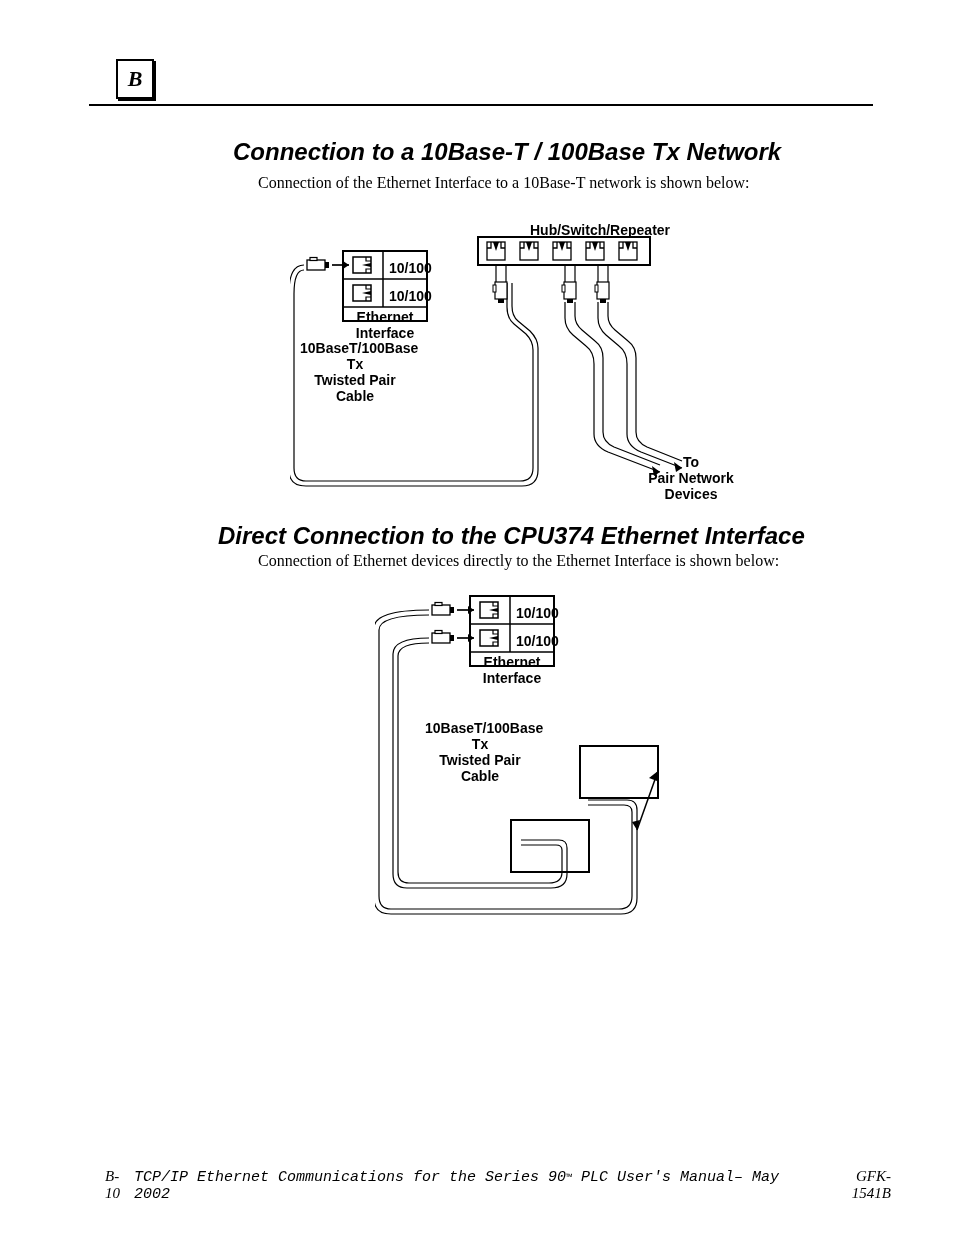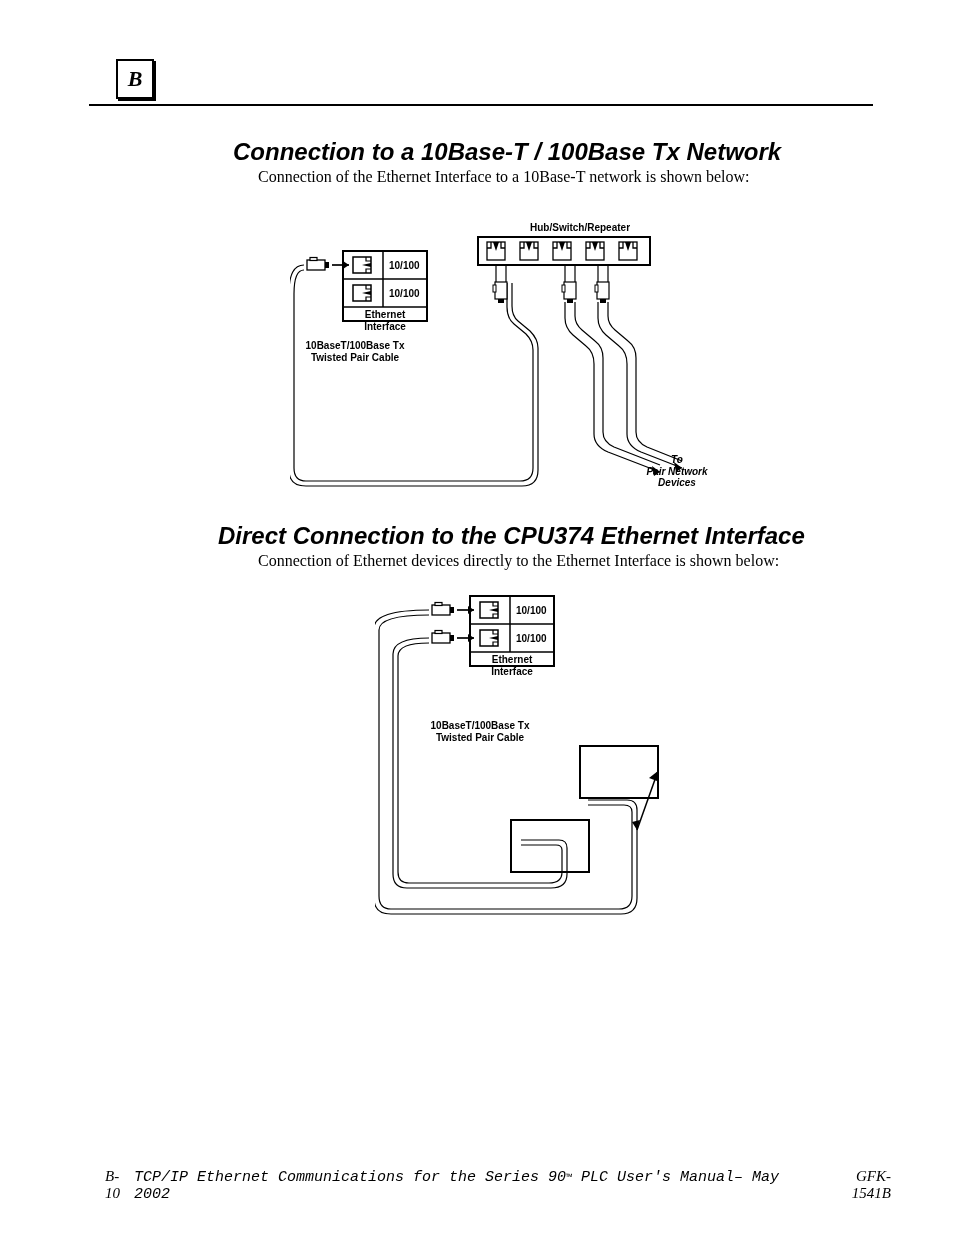--- a/index.html
+++ b/index.html
@@ -56,41 +56,41 @@
     font-size: 24px;
   }
   .h1.a { left: 233px; top: 138px; }
   .h1.b { left: 218px; top: 522px; }
   
   .para {
     position: absolute;
     font-family: "Times New Roman", serif;
     font-size: 16px;
   }
-  .para.a { left: 258px; top: 168px; }
+  .para.a { left: 258px; top: 174px; }
   .para.b { left: 258px; top: 552px; }
   
   .diagA {
     position: absolute;
     left: 290px; top: 218px;
     width: 450px;
     height: 288px;
   }
   .diagB {
     position: absolute;
     left: 375px; top: 588px;
     width: 404px;
     height: 334px;
   }
   
   .eth-label {
     position: absolute;
     font-family: Arial, Helvetica, sans-serif;
     font-weight: bold;
-    font-size: 10px;
+    font-size: 14px;
     text-align: center;
     line-height: 1.15;
   }
   
   .footer {
     position: absolute;
     left: 89px;
     bottom: 32px;
     width: 786px;
     display: flex;
@@ -253,21 +253,21 @@
       <path d="M392 250 L384 244 L386 254 Z" fill="#000"></path>
     </svg>
 
     <span class="eth-label" style="left:99px;top:42px;">10/100</span>
     <span class="eth-label" style="left:99px;top:70px;">10/100</span>
     <span class="eth-label" style="left:58px;top:91px;width:74px;">Ethernet Interface</span>
     <span class="eth-label" style="left:10px;top:122px;width:110px;">
       <span>10BaseT/100Base Tx</span><br>
       <span>Twisted Pair Cable</span>
     </span>
-    <span class="eth-label" style="left:344px;top:236px;width:86px;font-style:italic;">
+    <span class="eth-label" style="left:358px;top:236px;width:86px;">
       <span>To</span><br>
       <span>Pair Network</span><br>
       <span>Devices</span>
     </span>
   </div>
 
   <div class="h1 b">Direct Connection to the CPU374 Ethernet Interface</div>
   <div class="para b">Connection of Ethernet devices directly to the Ethernet Interface is shown below:</div>
 
   <div class="diagB">

